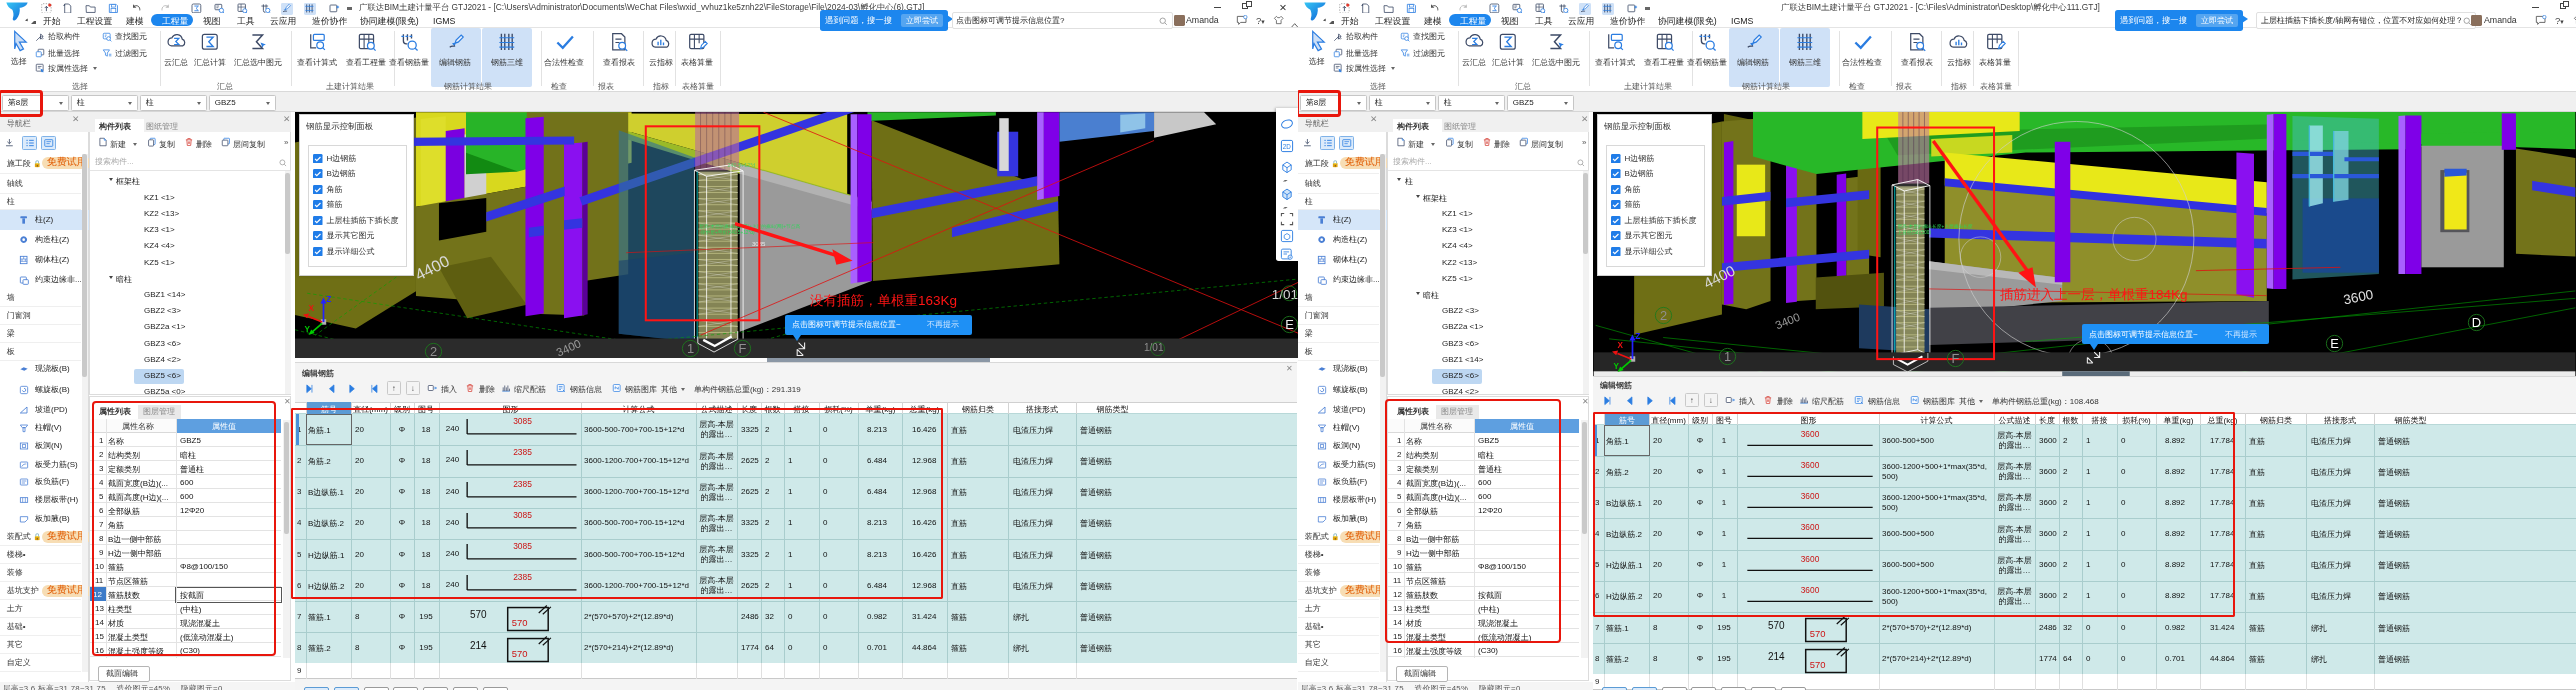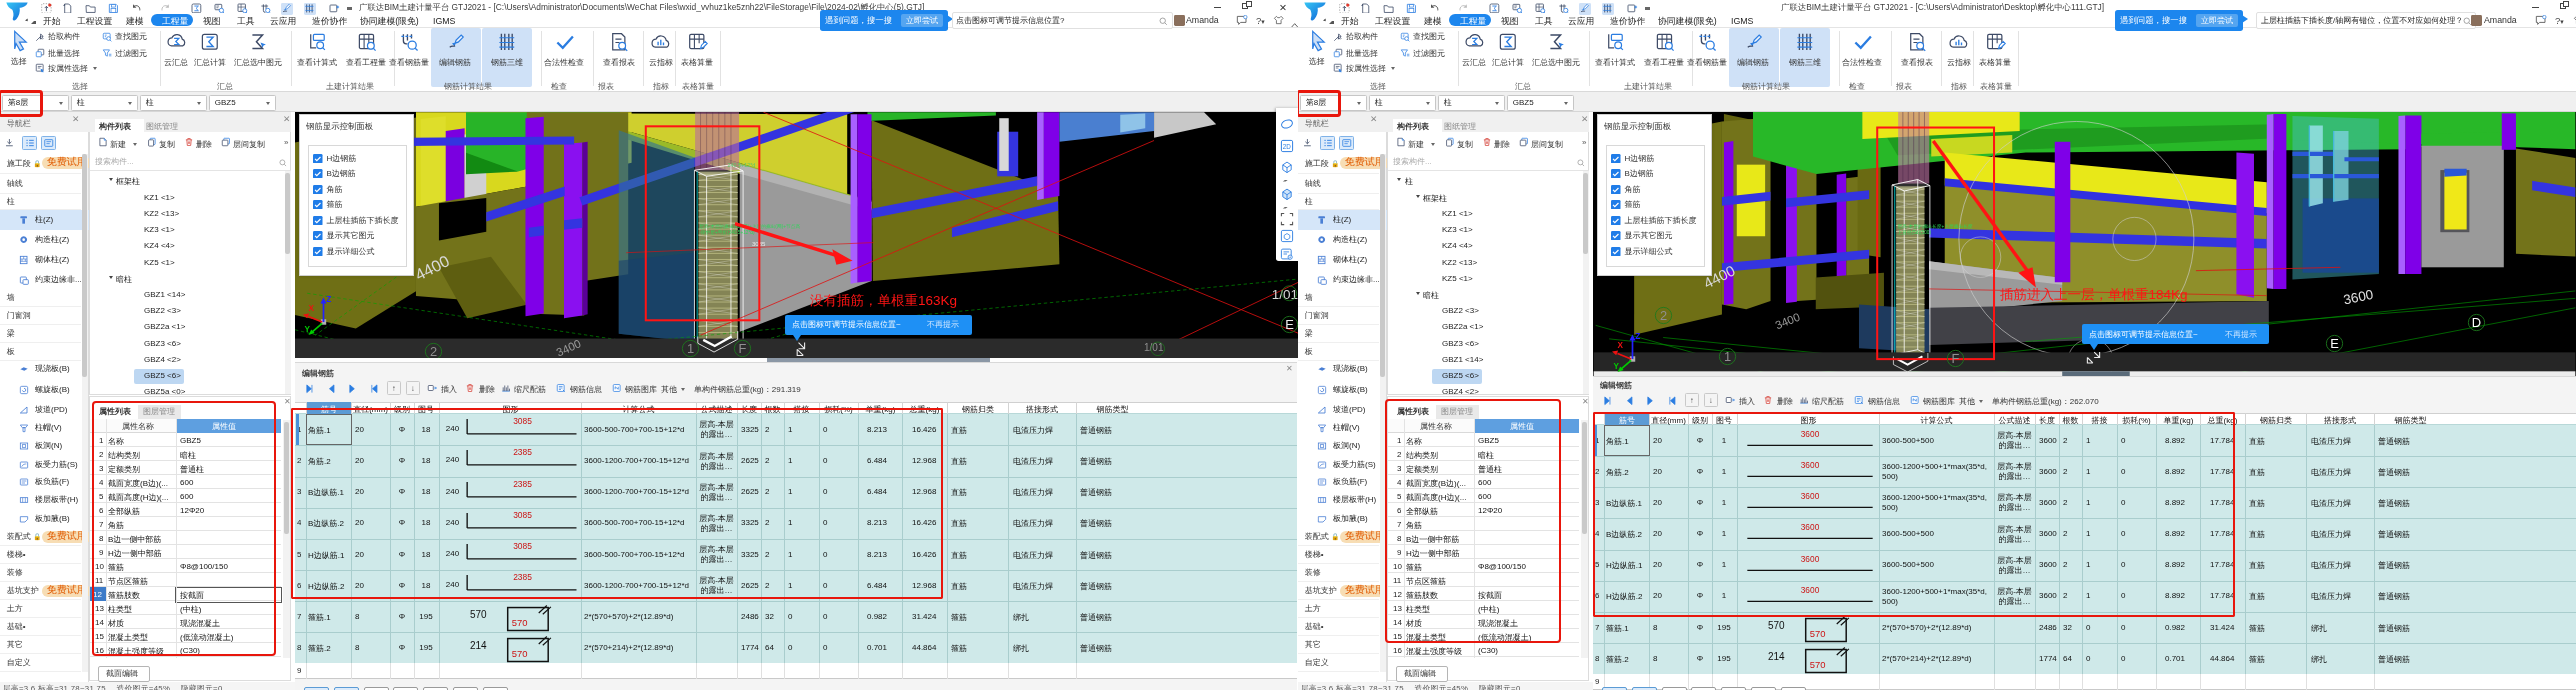--- a/index.html
+++ b/index.html
@@ -96,21 +96,21 @@
       </svg></div>
     <div class="abs" style="left:304px;top:2.7px;width:12px;height:12px; background:#cfe1f7;border-radius:1.4px;"><svg width="10.8" height="10.8" viewBox="0 0 16 16" fill="none">
         <path d="M4 2v12M8 2v12M12 2v12" stroke="#3d4a66" stroke-width="1.3"></path>
         <path d="M2 5h12M2 11h12" stroke="#2b7de1" stroke-width="1.1"></path>
       </svg></div>
     <div class="abs" style="left:329px;top:2.7px;width:12px;height:12px;"><svg width="10.8" height="10.8" viewBox="0 0 16 16" fill="none">
         <rect x="1.5" y="3" width="10" height="10" rx="1" stroke="#3d4a66" stroke-width="1.2" fill="#fff"></rect>
         <path d="M11 6h4M13 4v4" stroke="#2b7de1" stroke-width="1.3"></path>
       </svg></div>
     <div class="abs" style="left:347px;top:6.8px;width:5.4px;height:2px;border-top:0.7px solid #666;border-bottom:2px double #666"></div>
-    <div class="t" style="left:359px;top:3.4px;color:#3c3c3c;font-size:8.4px">广联达BIM土建计量平台 GTJ2021 - [C:\Users\Administrator\Documents\WeChat Files\wxid_vvhuz1ke5znh22\FileStorage\File\2024-02\孵化中心(5).GTJ]</div>
+    <div class="t" style="left:359px;top:3.4px;color:#3c3c3c;font-size:8.4px">广联达BIM土建计量平台 GTJ2021 - [C:\Users\Administrator\Documents\WeChat Files\wxid_vvhuz1ke5znh22\FileStorage\File\2024-03\孵化中心(6).GTJ]</div>
     <div class="abs" style="left:1214px;top:6.8px;width:7.4px;height:1.4px;background:#444"></div>
     <div class="abs" style="left:1242px;top:3.4px;width:6px;height:6px;border:0.9px solid #444"></div>
     <div class="abs" style="left:1246px;top:1.4px;width:6px;height:6px;border:0.9px solid #444;background:#fff"></div>
     <div class="abs" style="left:1279px;top:2px;font-size:9.5px;color:#333">✕</div>
     <div class="tab" style="left:43px">开始</div>
     <div class="tab" style="left:77px">工程设置</div>
     <div class="tab" style="left:126px">建模</div>
     <div class="tab" style="left:203px">视图</div>
     <div class="tab" style="left:237px">工具</div>
     <div class="tab" style="left:270px">云应用</div>
@@ -1135,21 +1135,21 @@
       </svg></div>
     <div class="abs" style="left:304px;top:2.7px;width:12px;height:12px; background:#cfe1f7;border-radius:1.4px;"><svg width="10.8" height="10.8" viewBox="0 0 16 16" fill="none">
         <path d="M4 2v12M8 2v12M12 2v12" stroke="#3d4a66" stroke-width="1.3"></path>
         <path d="M2 5h12M2 11h12" stroke="#2b7de1" stroke-width="1.1"></path>
       </svg></div>
     <div class="abs" style="left:329px;top:2.7px;width:12px;height:12px;"><svg width="10.8" height="10.8" viewBox="0 0 16 16" fill="none">
         <rect x="1.5" y="3" width="10" height="10" rx="1" stroke="#3d4a66" stroke-width="1.2" fill="#fff"></rect>
         <path d="M11 6h4M13 4v4" stroke="#2b7de1" stroke-width="1.3"></path>
       </svg></div>
     <div class="abs" style="left:347px;top:6.8px;width:5.4px;height:2px;border-top:0.7px solid #666;border-bottom:2px double #666"></div>
-    <div class="t" style="left:483px;top:3.4px;color:#3c3c3c;font-size:8.4px">广联达BIM土建计量平台 GTJ2021 - [C:\Users\Administrator\Desktop\孵化中心111.GTJ]</div>
+    <div class="t" style="left:483px;top:3.4px;color:#3c3c3c;font-size:8.4px">广联达BIM土建计量平台 GTJ2021 - [C:\Files\Administrator\Desktop\孵化中心111.GTJ]</div>
     <div class="abs" style="left:1234px;top:6.8px;width:7.4px;height:1.4px;background:#444"></div>
     <div class="abs" style="left:1262px;top:3.4px;width:6px;height:6px;border:0.9px solid #444"></div>
     <div class="abs" style="left:1265px;top:1.4px;width:6px;height:6px;border:0.9px solid #444;background:#fff"></div>
     <div class="tab" style="left:43px">开始</div>
     <div class="tab" style="left:77px">工程设置</div>
     <div class="tab" style="left:126px">建模</div>
     <div class="tab" style="left:203px">视图</div>
     <div class="tab" style="left:237px">工具</div>
     <div class="tab" style="left:270px">云应用</div>
     <div class="tab" style="left:312px">造价协作</div>
@@ -1793,21 +1793,21 @@
         <path d="M11 11l3 3" stroke="#2b7de1" stroke-width="1.4"></path>
       </svg></div>
     <div class="toolt" style="left:570px;top:396px">钢筋信息</div>
     <div class="abs" style="left:612px;top:395px"><svg width="10" height="10" viewBox="0 0 16 16" fill="none">
         <rect x="2" y="2.5" width="11" height="11" rx="1.5" stroke="#2b7de1" stroke-width="1.2" fill="#fff"></rect>
         <path d="M5 10V6l5 4V6" stroke="#2b7de1" stroke-width="1.2"></path>
       </svg></div>
     <div class="toolt" style="left:625px;top:396px">钢筋图库</div>
     <div class="toolt" style="left:661px;top:396px">其他</div>
     <div class="abs" style="left:681px;top:400px;width:0;height:0;border:2.4px solid transparent;border-top:3px solid #666"></div>
-    <div class="toolt" style="left:694px;top:396px">单构件钢筋总重(kg)：262.070</div>
+    <div class="toolt" style="left:694px;top:396px">单构件钢筋总重(kg)：108.468</div>
     <div class="abs" style="left:295px;top:413px;width:1002px;height:12px;background:#fff;border-top:0.7px solid #d0d0d0;border-bottom:0.7px solid #b8d8d8"></div>
     <div class="abs" style="left:306px;top:413px;width:46px;height:12px;background:#5b9bd5"></div>
     <div class="cell" style="left:306px;top:415px;width:46px;text-align:center;color:#fff">筋号</div>
     <div class="cell" style="left:351px;top:415px;width:39px;text-align:center;color:#111">直径(mm)</div>
     <div class="cell" style="left:390px;top:415px;width:24px;text-align:center;color:#111">级别</div>
     <div class="cell" style="left:414px;top:415px;width:24px;text-align:center;color:#111">图号</div>
     <div class="cell" style="left:439px;top:415px;width:143px;text-align:center;color:#111">图形</div>
     <div class="cell" style="left:581px;top:415px;width:115px;text-align:center;color:#111">计算公式</div>
     <div class="cell" style="left:696px;top:415px;width:41px;text-align:center;color:#111">公式描述</div>
     <div class="cell" style="left:737px;top:415px;width:24px;text-align:center;color:#111">长度</div>

